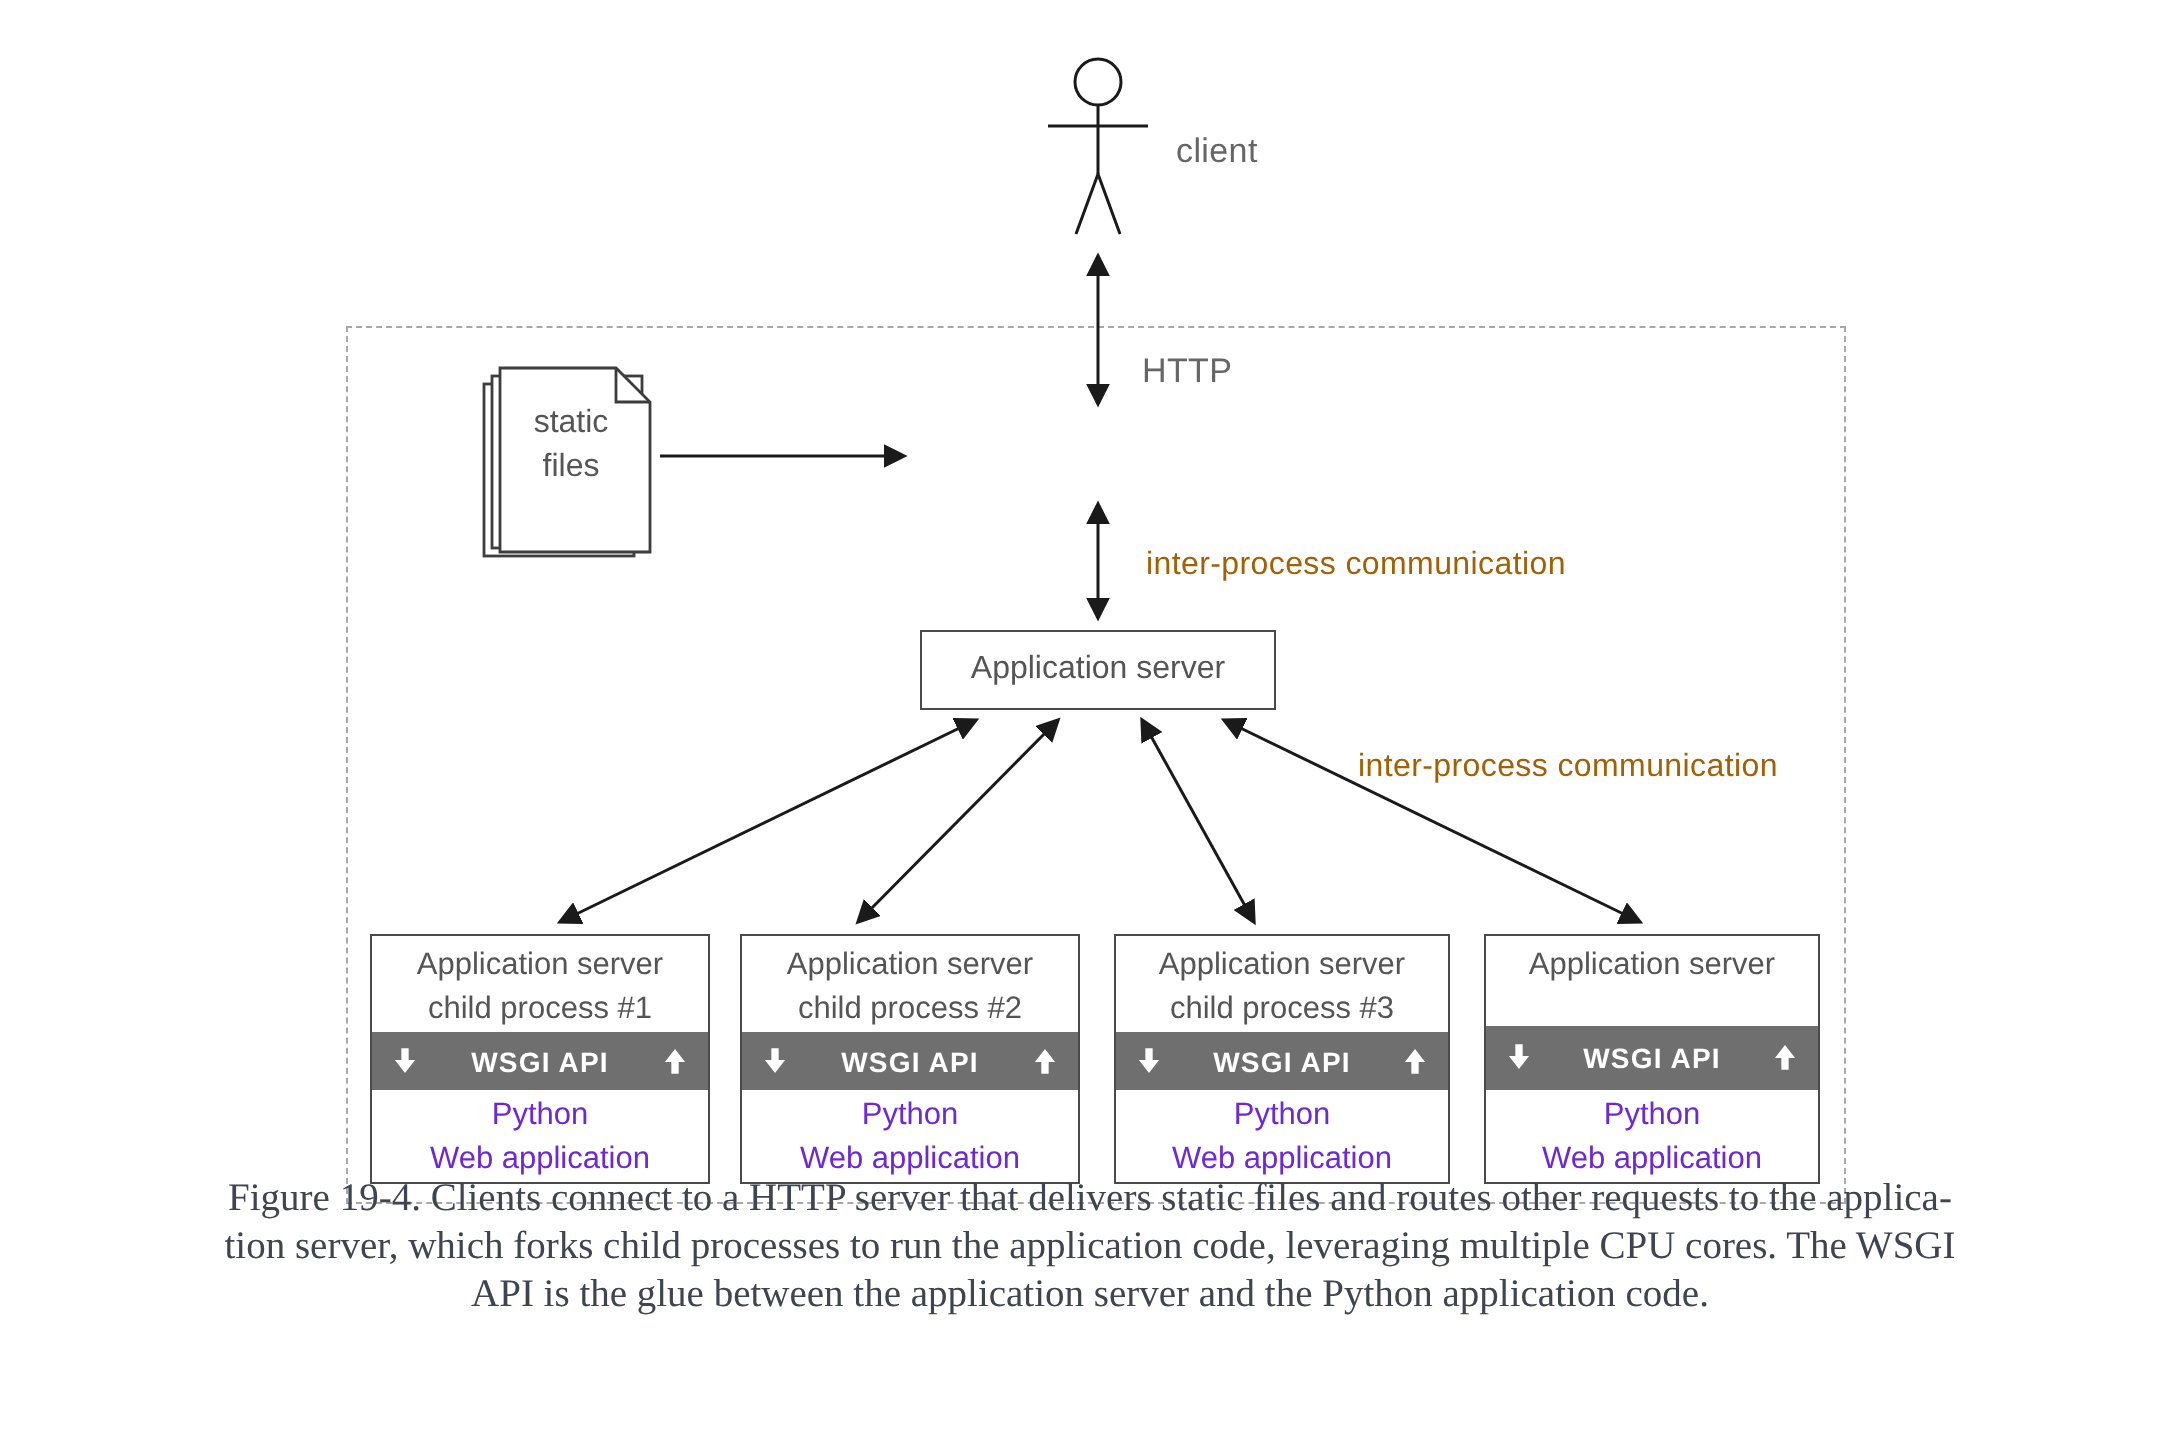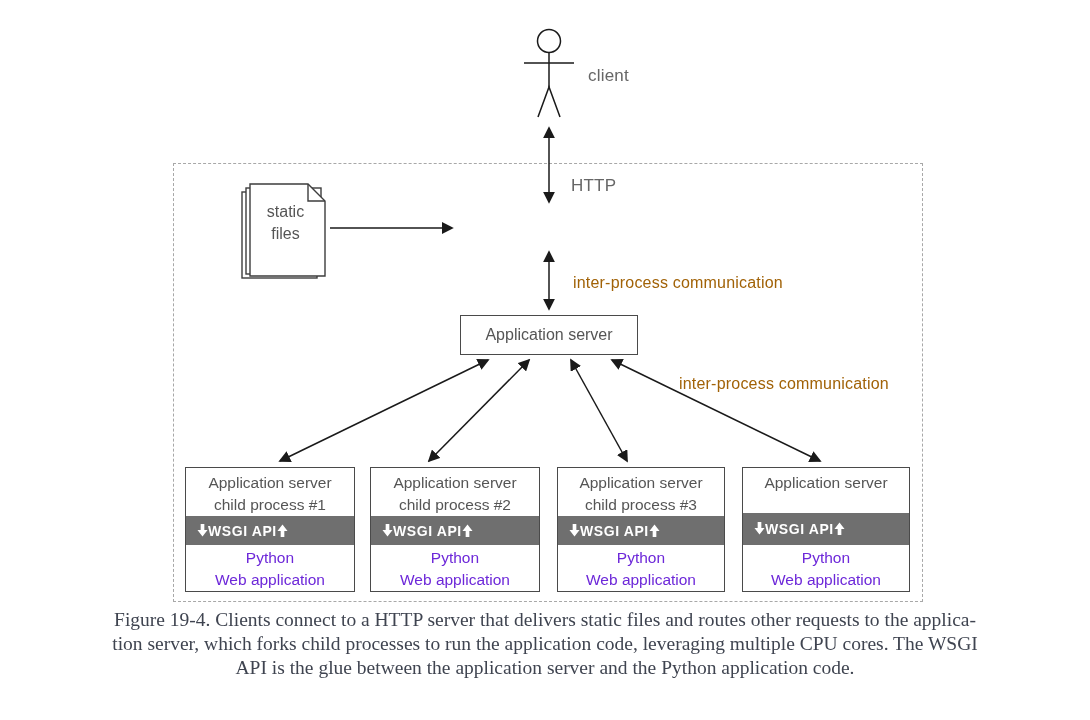--- a/index.html
+++ b/index.html
@@ -70,20 +70,21 @@
     font-size: 15.5px;
     line-height: 22px;
     white-space: nowrap;
   }
   .cp-wsgi {
     height: 36px;
     background: #6f6f6f;
     color: #ffffff;
     display: flex;
     align-items: center;
+    justify-content: space-between;
     padding: 0 11px;
   }
   .cp-wsgi .wsgi-text {
     font-size: 14px;
     font-weight: bold;
     letter-spacing: 0.6px;
   }
   .wsgi-arrow { display: flex; align-items: center; }
   .cp-python {
     flex: 1;
@@ -94,21 +95,21 @@
     line-height: 22px;
     white-space: nowrap;
   }
   #child-box-1 { left: 185px; width: 170px; }
   #child-box-2 { left: 370px; width: 170px; }
   #child-box-3 { left: 557px; width: 168px; }
   #child-box-4 { left: 742px; width: 168px; }
 
   
   #caption {
-    left: 0; top: 608px; width: 1090px;
+    left: 0; top: 588px; width: 1090px;
     text-align: center;
     font-family: "Liberation Serif", serif;
     color: #3f4450;
     font-size: 19.5px;
     line-height: 24px;
   }
 </style>
 </head>
 <body>
 

